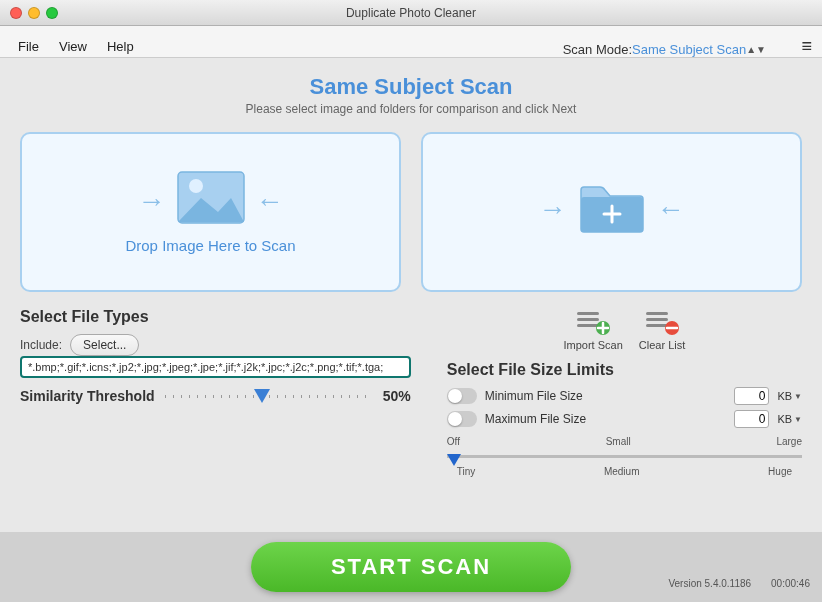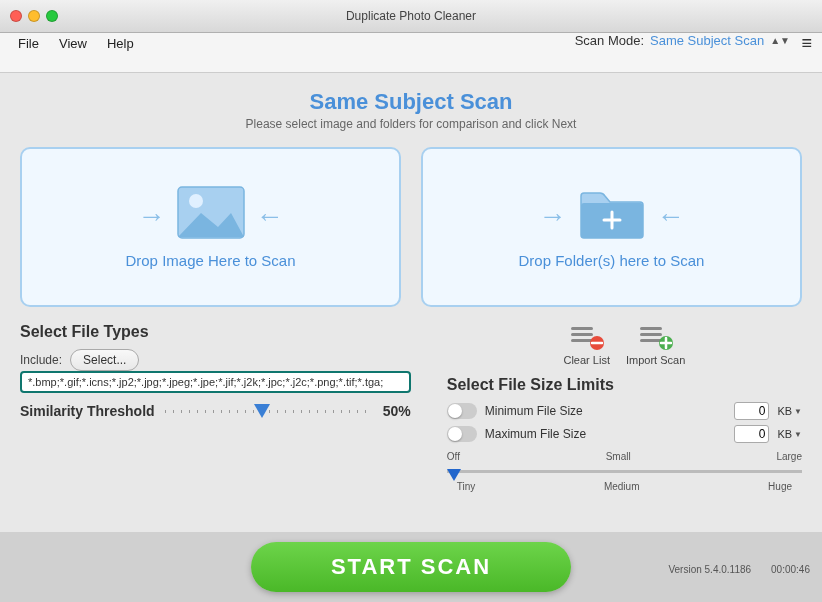--- a/index.html
+++ b/index.html
@@ -8,21 +8,21 @@
       height: 602px;
       background: #e8e8e8;
       font-family: -apple-system, BlinkMacSystemFont, 'Helvetica Neue', sans-serif;
       overflow: hidden;
       position: relative;
     }
 
     
     .titlebar {
       width: 100%;
-      height: 33px;
+      height: 26px;
       background: linear-gradient(to bottom, #f0f0f0, #d8d8d8);
       display: flex;
       align-items: center;
       justify-content: center;
       position: relative;
       border-bottom: 1px solid #b0b0b0;
     }
     .titlebar-buttons {
       position: absolute;
       left: 10px;
@@ -40,45 +40,44 @@
     .tb-max { background: #27c93f; }
     .titlebar-title {
       font-size: 12px;
       color: #444;
       font-weight: 500;
     }
 
     
     .menubar {
       width: 100%;
-      height: 40px;
+      height: 32px;
       background: #f5f5f5;
       border-bottom: 1px solid #ccc;
       display: flex;
-      align-items: flex-start;
+      align-items: flex-end;
       padding: 0 10px;
       position: relative;
     }
     .menu-items {
       display: flex;
       gap: 4px;
     }
     .menu-item {
       padding: 3px 8px;
       font-size: 13px;
       color: #222;
       border-radius: 4px;
       cursor: pointer;
     }
     .scan-mode-area {
       position: absolute;
-      right: 32px;
-      display: flex;
-      align-items: center;
-      gap: 6px;
+      right: 56px;
+      display: flex;
+      align-items: center;
       font-size: 13px;
       color: #333;
     }
     .scan-mode-label { font-weight: 500; }
     .scan-mode-value {
       color: #4a90d9;
       font-weight: 500;
     }
     .scan-mode-arrow {
       color: #555;
@@ -373,24 +372,25 @@
       font-weight: bold;
       color: white;
       letter-spacing: 2px;
       cursor: pointer;
       box-shadow: 0 2px 6px rgba(0,0,0,0.25);
     }
 
     
     .statusbar {
       position: absolute;
-      bottom: 16px;
+      bottom: 8px;
       right: 0;
       height: 22px;
       display: flex;
+      align-items: center;
       padding: 0 12px;
       gap: 20px;
     }
     .statusbar-text {
       font-size: 10px;
       color: #555;
     }
 
     .file-types-include-row {
       display: flex;
@@ -460,21 +460,20 @@
       <div class="drop-zone-icon-area">
         <span class="arrow-icon">→</span>
         <svg class="center-icon" viewBox="0 0 70 55">
           <path d="M4,14 L4,50 Q4,53 7,53 L63,53 Q66,53 66,50 L66,20 Q66,17 63,17 L33,17 L28,11 Q26,8 23,8 L7,8 Q4,8 4,11 Z" fill="#a8d0f0" stroke="#7ab5e0" stroke-width="1.5"></path>
           <rect x="4" y="18" width="62" height="35" rx="3" fill="#7ab5e0"></rect>
           <line x1="35" y1="27" x2="35" y2="43" stroke="white" stroke-width="3" stroke-linecap="round"></line>
           <line x1="27" y1="35" x2="43" y2="35" stroke="white" stroke-width="3" stroke-linecap="round"></line>
         </svg>
         <span class="arrow-icon">←</span>
       </div>
-      <div class="drop-zone-label">Drop Folder(s) here to Scan</div>
     </div>
   </div>
 
   <div class="middle-section">
 
     <div class="left-panel">
       <div class="section-label">Select File Types</div>
       <div class="file-types-include-row">
         <span class="include-label">Include:</span>
         <button class="select-btn">Select...</button>
@@ -488,40 +487,40 @@
             <div class="slider-thumb"></div>
           </div>
         </div>
         <span class="similarity-pct">50%</span>
       </div>
     </div>
 
     <div class="right-panel">
 
       <div class="import-clear-row">
-        <div class="icon-btn">
-          <svg width="36" height="28" viewBox="0 0 36 28">
-            <rect x="2" y="4" width="22" height="3" rx="1.5" fill="#888"></rect>
-            <rect x="2" y="10" width="22" height="3" rx="1.5" fill="#888"></rect>
-            <rect x="2" y="16" width="22" height="3" rx="1.5" fill="#888"></rect>
-            <circle cx="28" cy="20" r="7" fill="#e74c3c"></circle>
-            <line x1="23" y1="20" x2="33" y2="20" stroke="white" stroke-width="2.5" stroke-linecap="round"></line>
-          </svg>
-          <span class="icon-btn-label">Clear List</span>
-        </div>
         <div class="icon-btn">
           <svg width="36" height="28" viewBox="0 0 36 28">
             <rect x="2" y="4" width="22" height="3" rx="1.5" fill="#888"></rect>
             <rect x="2" y="10" width="22" height="3" rx="1.5" fill="#888"></rect>
             <rect x="2" y="16" width="22" height="3" rx="1.5" fill="#888"></rect>
             <circle cx="28" cy="20" r="7" fill="#4caf50"></circle>
             <line x1="28" y1="15" x2="28" y2="25" stroke="white" stroke-width="2.5" stroke-linecap="round"></line>
             <line x1="23" y1="20" x2="33" y2="20" stroke="white" stroke-width="2.5" stroke-linecap="round"></line>
           </svg>
           <span class="icon-btn-label">Import Scan</span>
+        </div>
+        <div class="icon-btn">
+          <svg width="36" height="28" viewBox="0 0 36 28">
+            <rect x="2" y="4" width="22" height="3" rx="1.5" fill="#888"></rect>
+            <rect x="2" y="10" width="22" height="3" rx="1.5" fill="#888"></rect>
+            <rect x="2" y="16" width="22" height="3" rx="1.5" fill="#888"></rect>
+            <circle cx="28" cy="20" r="7" fill="#e74c3c"></circle>
+            <line x1="23" y1="20" x2="33" y2="20" stroke="white" stroke-width="2.5" stroke-linecap="round"></line>
+          </svg>
+          <span class="icon-btn-label">Clear List</span>
         </div>
       </div>
 
       <div class="file-size-section-title">Select File Size Limits</div>
 
       <div class="file-size-row">
         <div class="toggle-switch">
           <div class="knob"></div>
         </div>
         <span class="file-size-name">Minimum File Size</span>

